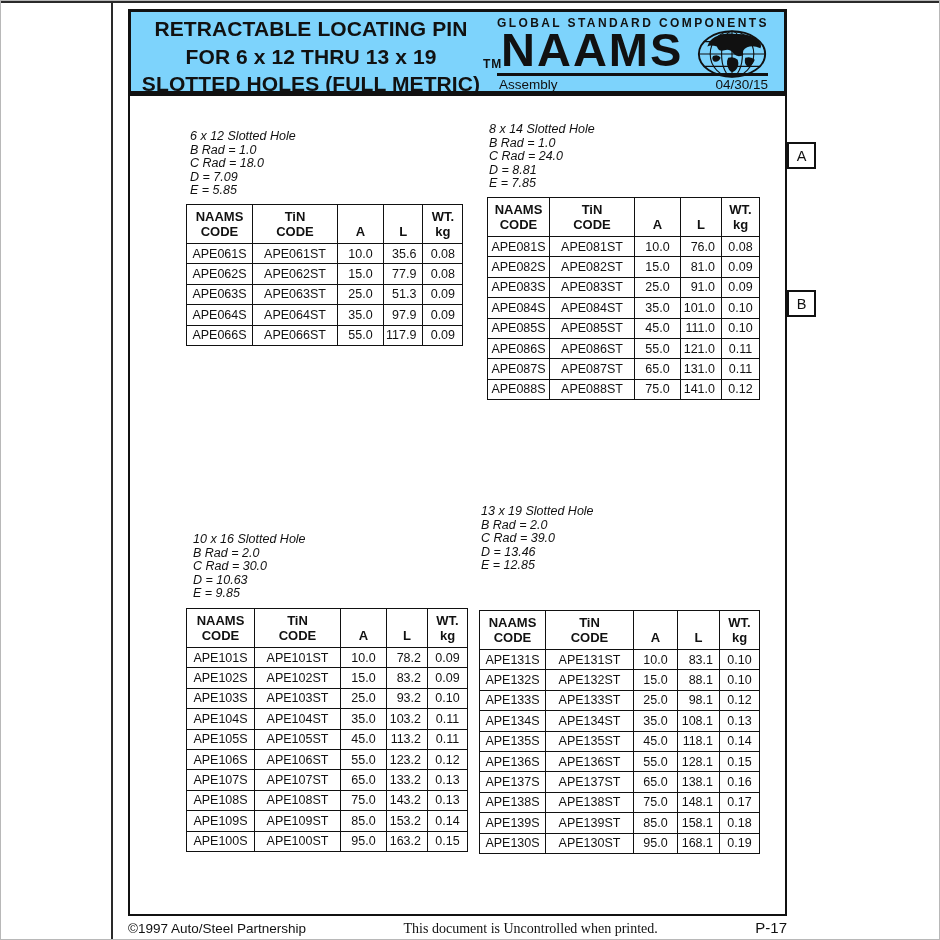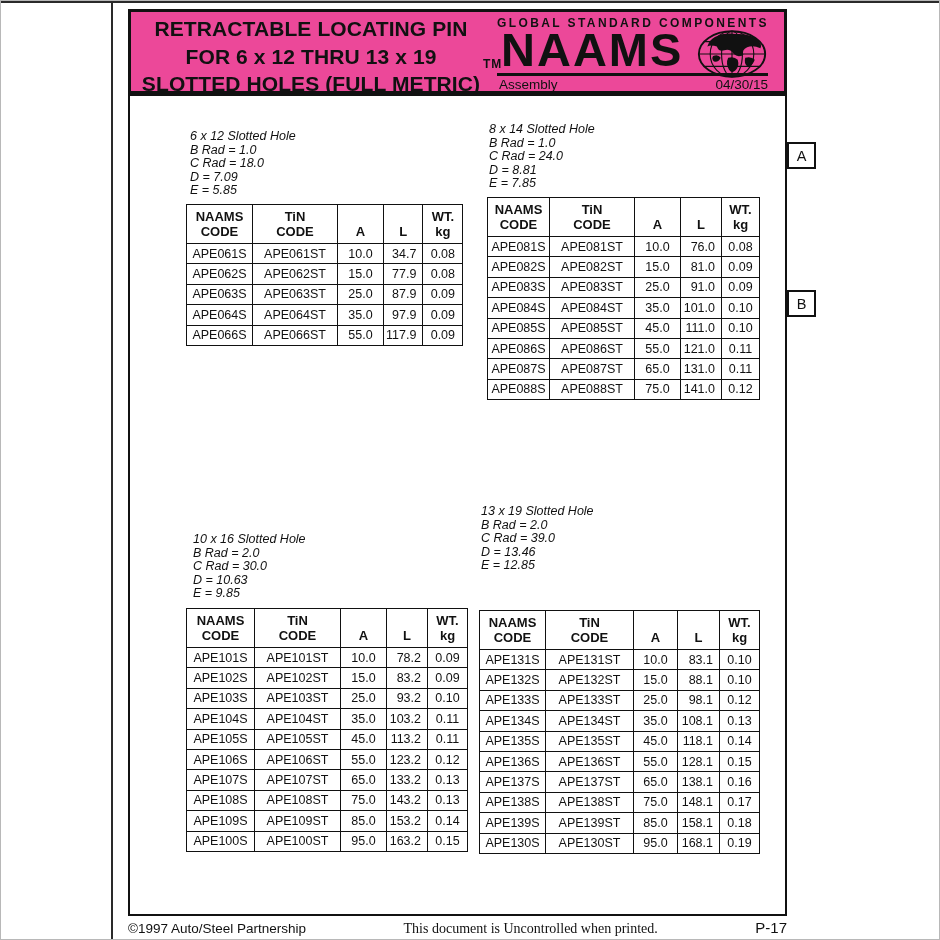--- a/index.html
+++ b/index.html
@@ -10,21 +10,21 @@
   }
   .page{position:relative;width:940px;height:940px;background:#fff;
         border:1px solid #b8b8b8;box-sizing:border-box;overflow:hidden;}
 
   
   .frame-top{position:absolute;left:0;top:0;width:940px;height:2px;background:#2a2a2a;}
   .frame-left{position:absolute;left:110px;top:0;width:2px;height:940px;background:#2a2a2a;}
 
   
   .header-box{position:absolute;left:127px;top:8px;width:659px;height:87px;
-              border:3px solid #111;border-bottom-width:5px;box-sizing:border-box;background:#ec4899;}
+              border:3px solid #111;border-bottom-width:5px;box-sizing:border-box;background:#7dd3fc;}
   .title{position:absolute;left:2px;top:3px;width:356px;text-align:center;
          font-weight:bold;font-size:21px;line-height:27.5px;letter-spacing:0.1px;white-space:nowrap;}
   .brand{position:absolute;left:356px;top:0;width:297px;height:100%;}
   .tagline{position:absolute;left:10px;top:4px;font-size:12px;font-weight:bold;
            letter-spacing:2.4px;white-space:nowrap;}
   .naams-row{position:absolute;left:0;top:18px;width:100%;height:46px;}
   .tm{position:absolute;left:-4px;top:27px;font-size:12px;font-weight:bold;letter-spacing:1px;}
   .naams{position:absolute;left:14px;top:-3px;font-size:47px;font-weight:bold;
          letter-spacing:2px;line-height:46px;}
   .globe{position:absolute;right:16px;top:-1px;}
@@ -130,35 +130,35 @@
           <th>A</th>
           <th>L</th>
           <th>WT.<br>kg</th>
         </tr>
       </thead>
     <tbody>
         <tr>
           <td>APE061S</td>
           <td>APE061ST</td>
           <td>10.0</td>
-          <td>34.7</td>
+          <td>35.6</td>
           <td>0.08</td>
         </tr>
         <tr>
           <td>APE062S</td>
           <td>APE062ST</td>
           <td>15.0</td>
           <td>77.9</td>
           <td>0.08</td>
         </tr>
         <tr>
           <td>APE063S</td>
           <td>APE063ST</td>
           <td>25.0</td>
-          <td>87.9</td>
+          <td>51.3</td>
           <td>0.09</td>
         </tr>
         <tr>
           <td>APE064S</td>
           <td>APE064ST</td>
           <td>35.0</td>
           <td>97.9</td>
           <td>0.09</td>
         </tr>
         <tr>

